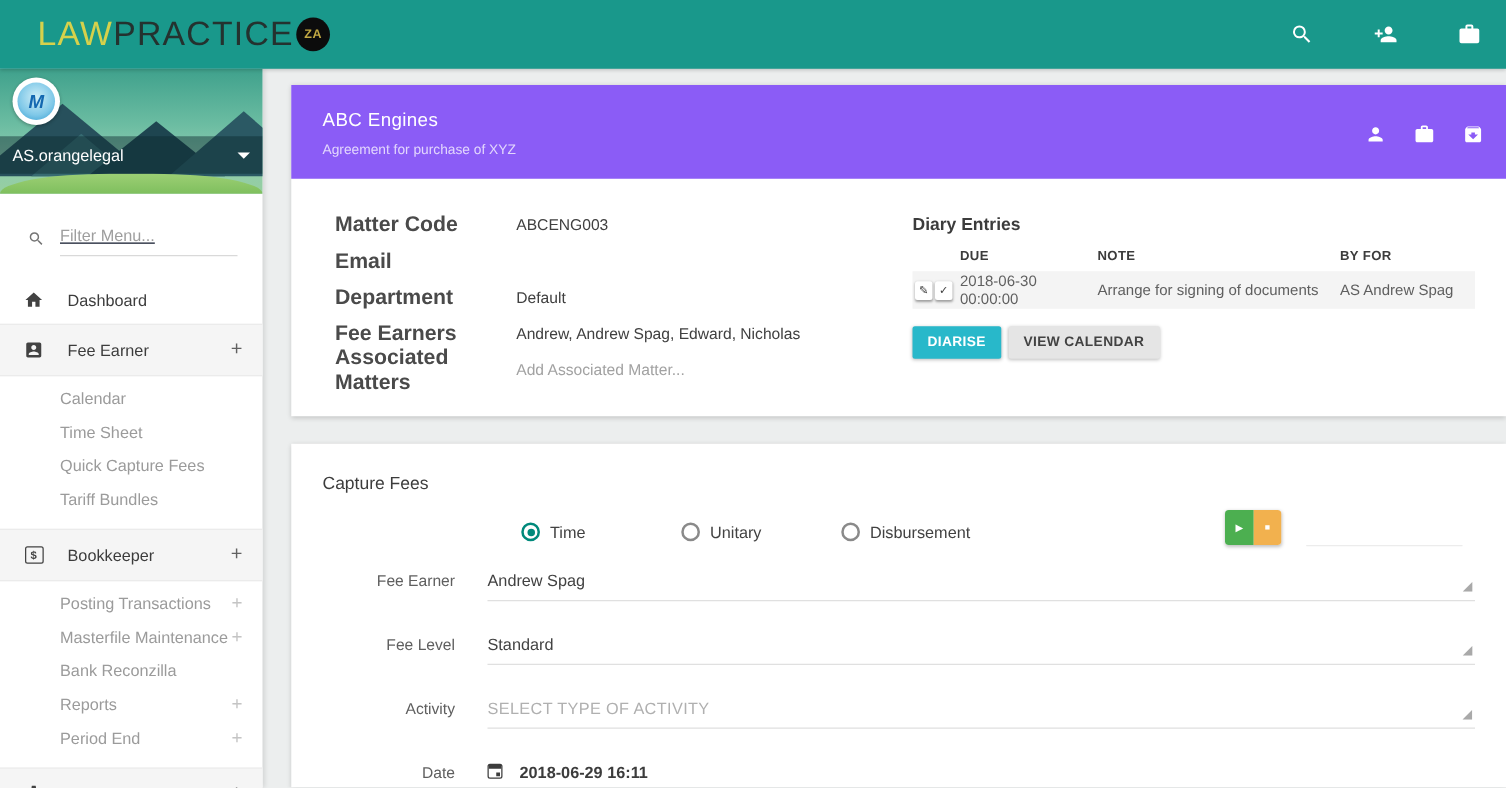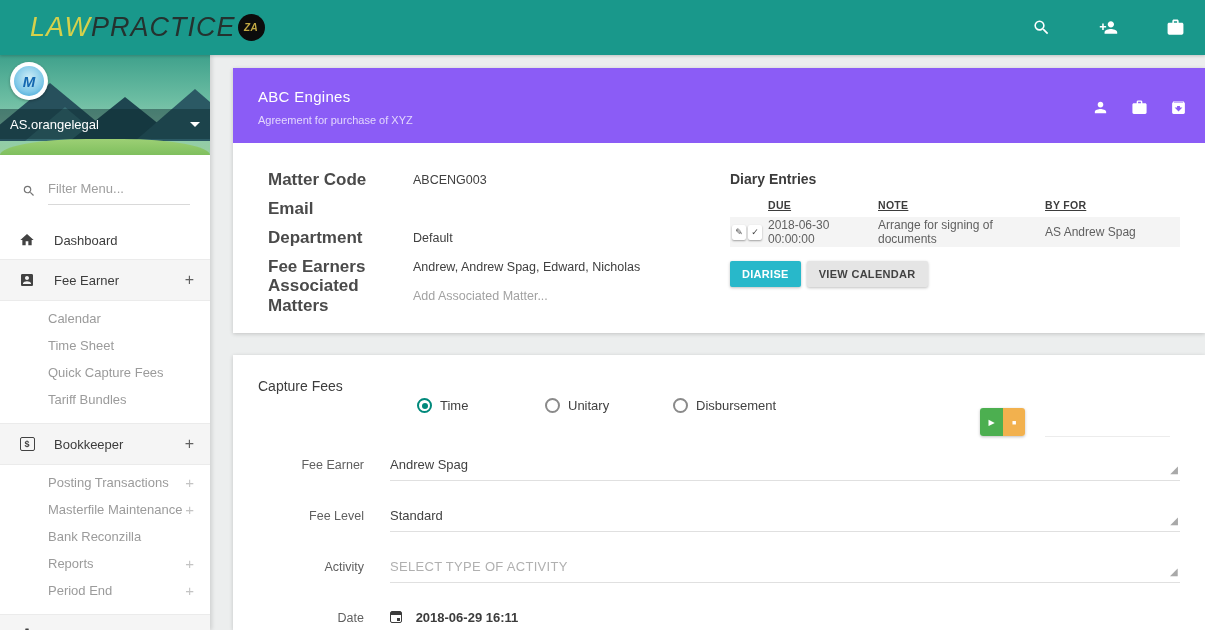--- a/index.html
+++ b/index.html
@@ -4,21 +4,21 @@
 <style>
   * { margin:0; padding:0; box-sizing:border-box; }
   html,body { width:1205px; height:630px; overflow:hidden;
     font-family:"Liberation Sans", sans-serif; background:#eceeee; }
 
   
   .topbar { position:absolute; left:0; top:0; width:1205px; height:55px;
     background:#19988b; display:flex; align-items:center; z-index:30;
     box-shadow:0 1px 3px rgba(0,0,0,.2); }
   .logo { display:flex; align-items:center; margin-left:30px; font-size:27px;
-    letter-spacing:1px; font-weight:400;font-style:italic; }
+    letter-spacing:1px; font-weight:400; }
   .logo-law { color:#d6d14b; }
   .logo-practice { color:#24322f; }
   .logo-za { width:27px; height:27px; background:#0c0c0c; border-radius:50%;
     color:#c1a843; font-size:10px; font-weight:bold; display:flex;
     align-items:center; justify-content:center; margin-left:2px;
     letter-spacing:.5px; text-transform:uppercase; }
   .topbar-icons { margin-left:auto; display:flex; align-items:center;
     gap:27px; padding-right:10px; }
   .tb-icon { width:40px; height:40px; display:flex; align-items:center;
     justify-content:center; cursor:pointer; }
@@ -49,21 +49,21 @@
   .profile-name span.name { color:#fff; font-size:13px; }
   .caret-down { margin-left:auto; width:0; height:0;
     border-left:5px solid transparent; border-right:5px solid transparent;
     border-top:5px solid #fff; }
 
   .filter { position:relative; padding:22px 16px 10px 16px; display:flex;
     align-items:center; }
   .filter svg { width:14px; height:14px; fill:#757575; margin:0 12px 0 6px; }
   .filter input { border:none; outline:none; border-bottom:1px solid #d9d9d9;
     width:142px; font-size:13px; padding:4px 0 8px; color:#0f172a;
-    font-family:"Liberation Sans", sans-serif; }
+    font-family:"Liberation Sans", sans-serif;text-decoration:underline; }
   .filter input::placeholder { color:#9e9e9e; }
 
   .nav { margin-top:6px; }
   .nav-item { display:flex; align-items:center; height:38px; padding:0 16px;
     font-size:13px; color:#3c3c3c; cursor:pointer; }
   .nav-section { height:42px; background:#f5f5f5; border-top:1px solid #ebebeb;
     border-bottom:1px solid #ebebeb; }
   .nav-icon { width:22px; display:flex; justify-content:center; margin-right:16px; }
   .nav-icon svg { width:16px; height:16px; fill:#424242; }
   .money-box { width:15px; height:14px; border:1.5px solid #424242; border-radius:2px;
@@ -92,42 +92,42 @@
   .card1-body { position:relative; height:190px; }
   .matter-fields { position:absolute; left:35px; top:22px; width:430px; }
   .m-row { display:flex; height:29px; align-items:center; }
   .m-label { width:145px; font-size:17px; font-weight:bold; color:#4a4a4a; }
   .m-value { font-size:12.5px; color:#404040; }
   .m-value.placeholder { color:#a2a2a2; }
 
   .diary { position:absolute; left:497px; top:28px; right:25px; }
   .diary-title { font-size:14px; font-weight:bold; color:#3c3c3c; }
   .diary-head { display:flex; margin-top:12px; font-size:10.5px; font-weight:bold;
-    color:#3c3c3c; letter-spacing:.3px;text-decoration:underline; }
+    color:#3c3c3c; letter-spacing:.3px; }
   .col-actions { width:38px; }
   .col-due { width:110px; }
-  .col-note { width:167px; }
+  .col-note { width:194px; }
   .col-byfor { flex:1; }
   .diary-row { display:flex; align-items:center; height:30px; background:#f4f4f4;
     margin-top:6px; font-size:12px; color:#5f5f5f; }
   .mini-btn { width:14px; height:15px; background:#fff; border-radius:2px;
     box-shadow:0 1px 2px rgba(0,0,0,.35); display:inline-flex; align-items:center;
     justify-content:center; font-size:9px; color:#424242; cursor:pointer;
     margin-right:2px; }
   .diary-buttons { display:flex; margin-top:14px; gap:6px; }
   .btn { font-size:11px; font-weight:bold; letter-spacing:.3px; padding:7px 12px;
     border:none; border-radius:2px; cursor:pointer;
     font-family:"Liberation Sans", sans-serif; }
   .btn-diarise { background:#28b8ca; color:#fff; box-shadow:0 1px 3px rgba(0,0,0,.25); }
   .btn-viewcal { background:#e5e5e5; color:#424242; box-shadow:0 1px 3px rgba(0,0,0,.25); }
 
   .card2 { margin-top:22px; height:275px; position:relative;padding-left:27px; }
   .card2-title { position:absolute; left:25px; top:23px; font-size:14px;
     color:#3c3c3c; }
-  .radio-row { position:absolute; left:184px; top:43px; display:flex; }
+  .radio-row { position:absolute; left:184px; top:63px; display:flex; }
   .radio-group { width:128px; display:flex; align-items:center; cursor:pointer; }
   .radio { width:15px; height:15px; border:2px solid #8a8a8a; border-radius:50%;
     margin-right:8px; position:relative; flex:none; }
   .radio.selected { border-color:#00897b; }
   .radio.selected::after { content:""; position:absolute; left:2.5px; top:2.5px;
     width:6px; height:6px; background:#00897b; border-radius:50%; }
   .radio-label { font-size:13px; color:#424242; }
 
   .timer { position:absolute; left:747px; top:53px; display:flex;
     box-shadow:0 1px 3px rgba(0,0,0,.25); border-radius:3px; }

